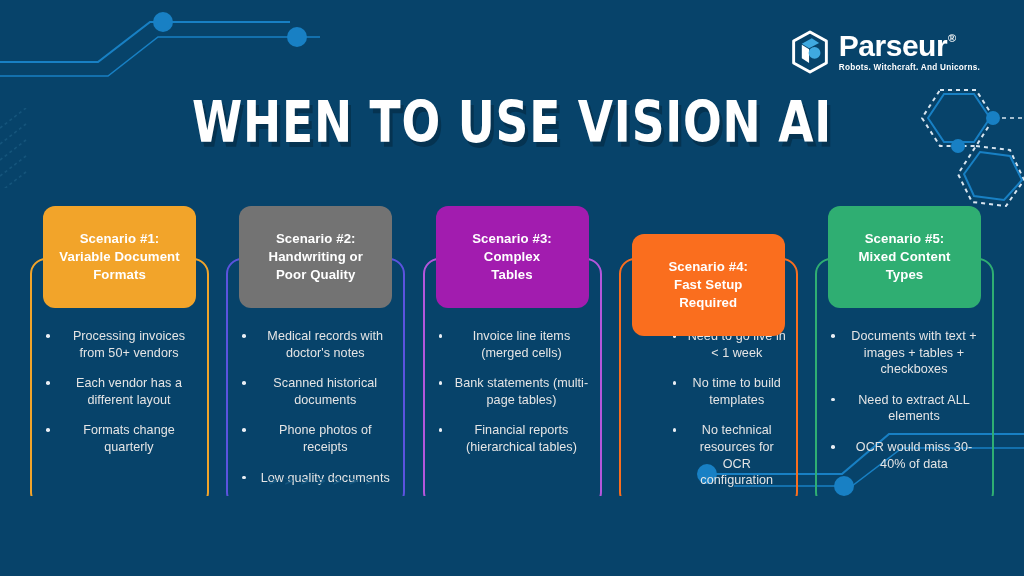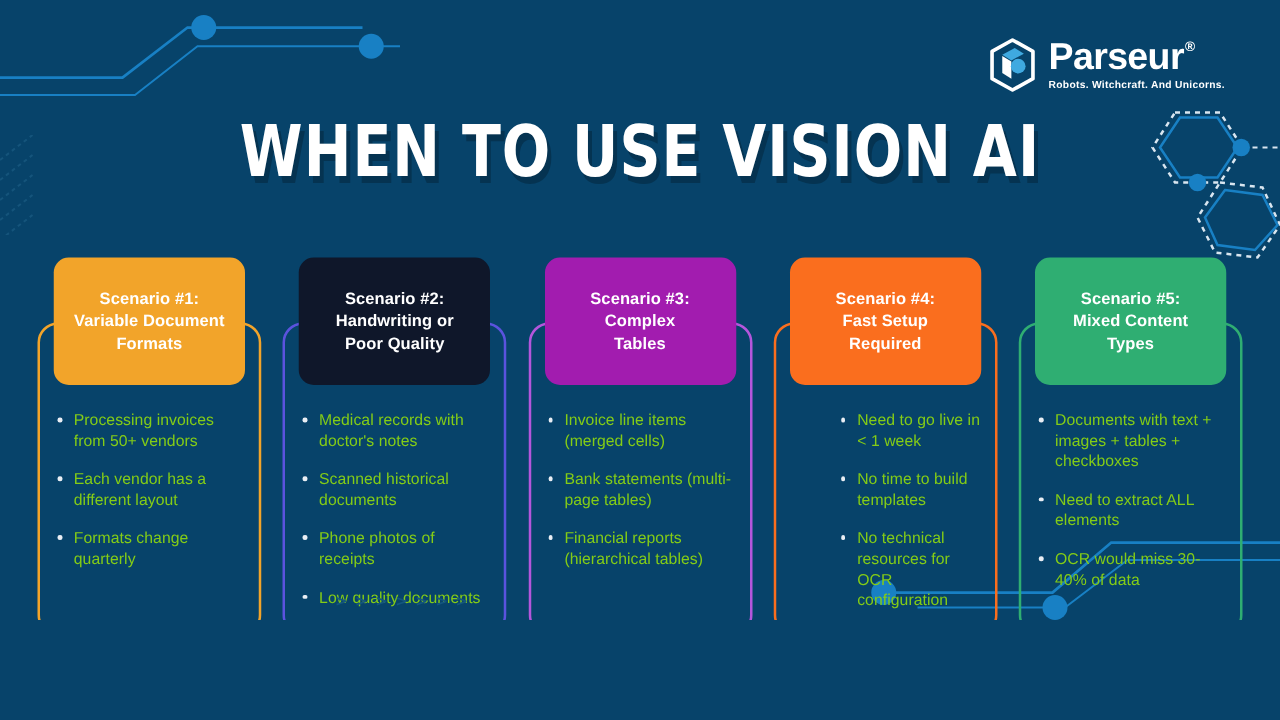--- a/index.html
+++ b/index.html
@@ -66,23 +66,24 @@
     padding:2px 8px;
     z-index:2;
   }
   .card-header-text{
     color:#ffffff;font-weight:700;font-size:13.2px;line-height:1.38;
     text-align:center;letter-spacing:.1px;
   }
   .bullets{list-style:none;margin:0;padding:0;}
   .bullet{
     position:relative;
-    color:#84cc16;font-size:12.6px;line-height:1.32;
+    color:#e5e5e5;font-size:12.6px;line-height:1.32;
     padding-left:19px;margin-bottom:14px;
     letter-spacing:.05px;
+    text-align:center;
   }
   .bullet:last-child{margin-bottom:0;}
   .bullet::before{
     content:"";position:absolute;left:6px;top:6px;
     width:3.6px;height:3.6px;border-radius:50%;background:#e9eef4;
   }
 
   
   #chevrons{
     position:absolute;left:268px;bottom:8px;
@@ -166,21 +167,21 @@
       </div>
       <div class="card">
         <div class="card-body" style="border-color: rgb(91, 83, 222);">
           <ul class="bullets">
             <li class="bullet">Medical records with doctor's notes</li>
             <li class="bullet">Scanned historical documents</li>
             <li class="bullet">Phone photos of receipts</li>
             <li class="bullet">Low quality documents</li>
           </ul>
         </div>
-        <div class="card-header" style="background: #0f172a;">
+        <div class="card-header" style="background: #737373;">
           <div class="card-header-text">
             <div>Scenario #2:</div>
             <div>Handwriting or</div>
             <div>Poor Quality</div>
           </div>
         </div>
       </div>
       <div class="card">
         <div class="card-body" style="border-color: rgb(180, 86, 220);">
           <ul class="bullets">
@@ -198,21 +199,21 @@
         </div>
       </div>
       <div class="card">
         <div class="card-body" style="border-color: rgb(250, 110, 30); padding-left: 46px;">
           <ul class="bullets">
             <li class="bullet">Need to go live in &lt; 1 week</li>
             <li class="bullet">No time to build templates</li>
             <li class="bullet">No technical resources for OCR configuration</li>
           </ul>
         </div>
-        <div class="card-header" style="background: rgb(250, 110, 30);">
+        <div class="card-header" style="background: rgb(250, 110, 30); margin-top: 28px;">
           <div class="card-header-text">
             <div>Scenario #4:</div>
             <div>Fast Setup</div>
             <div>Required</div>
           </div>
         </div>
       </div>
       <div class="card">
         <div class="card-body" style="border-color: rgb(47, 174, 114);">
           <ul class="bullets">

